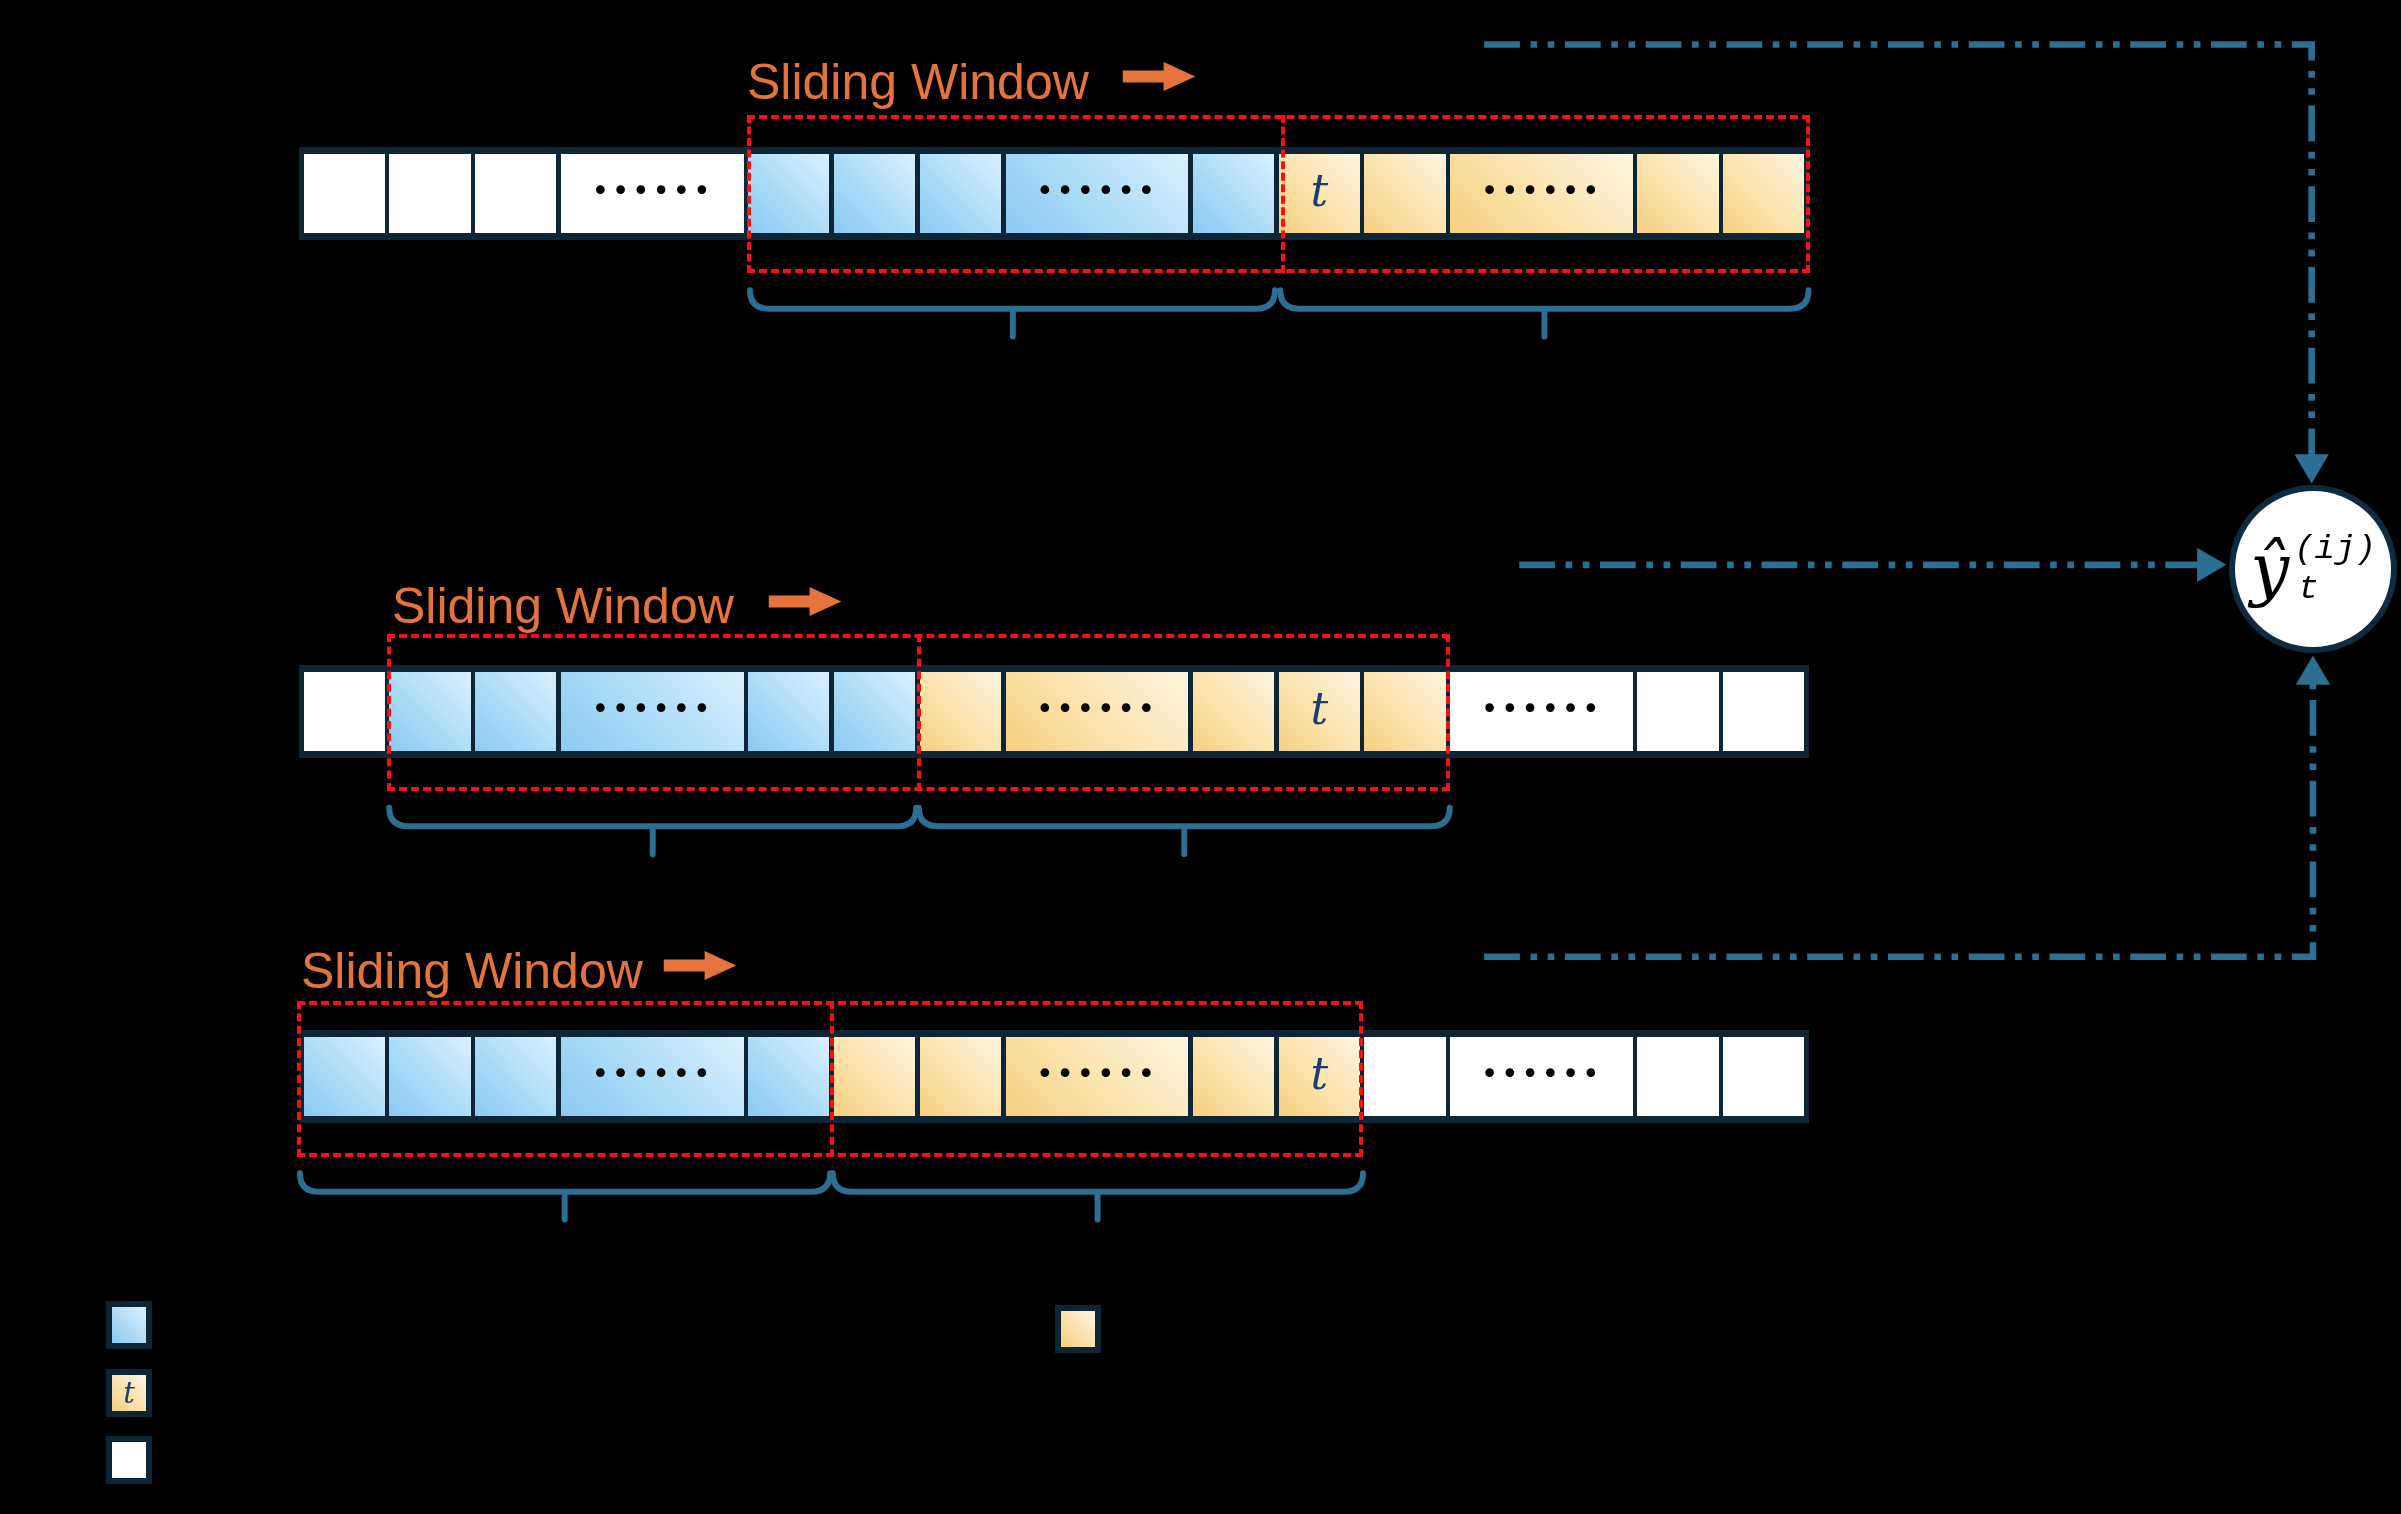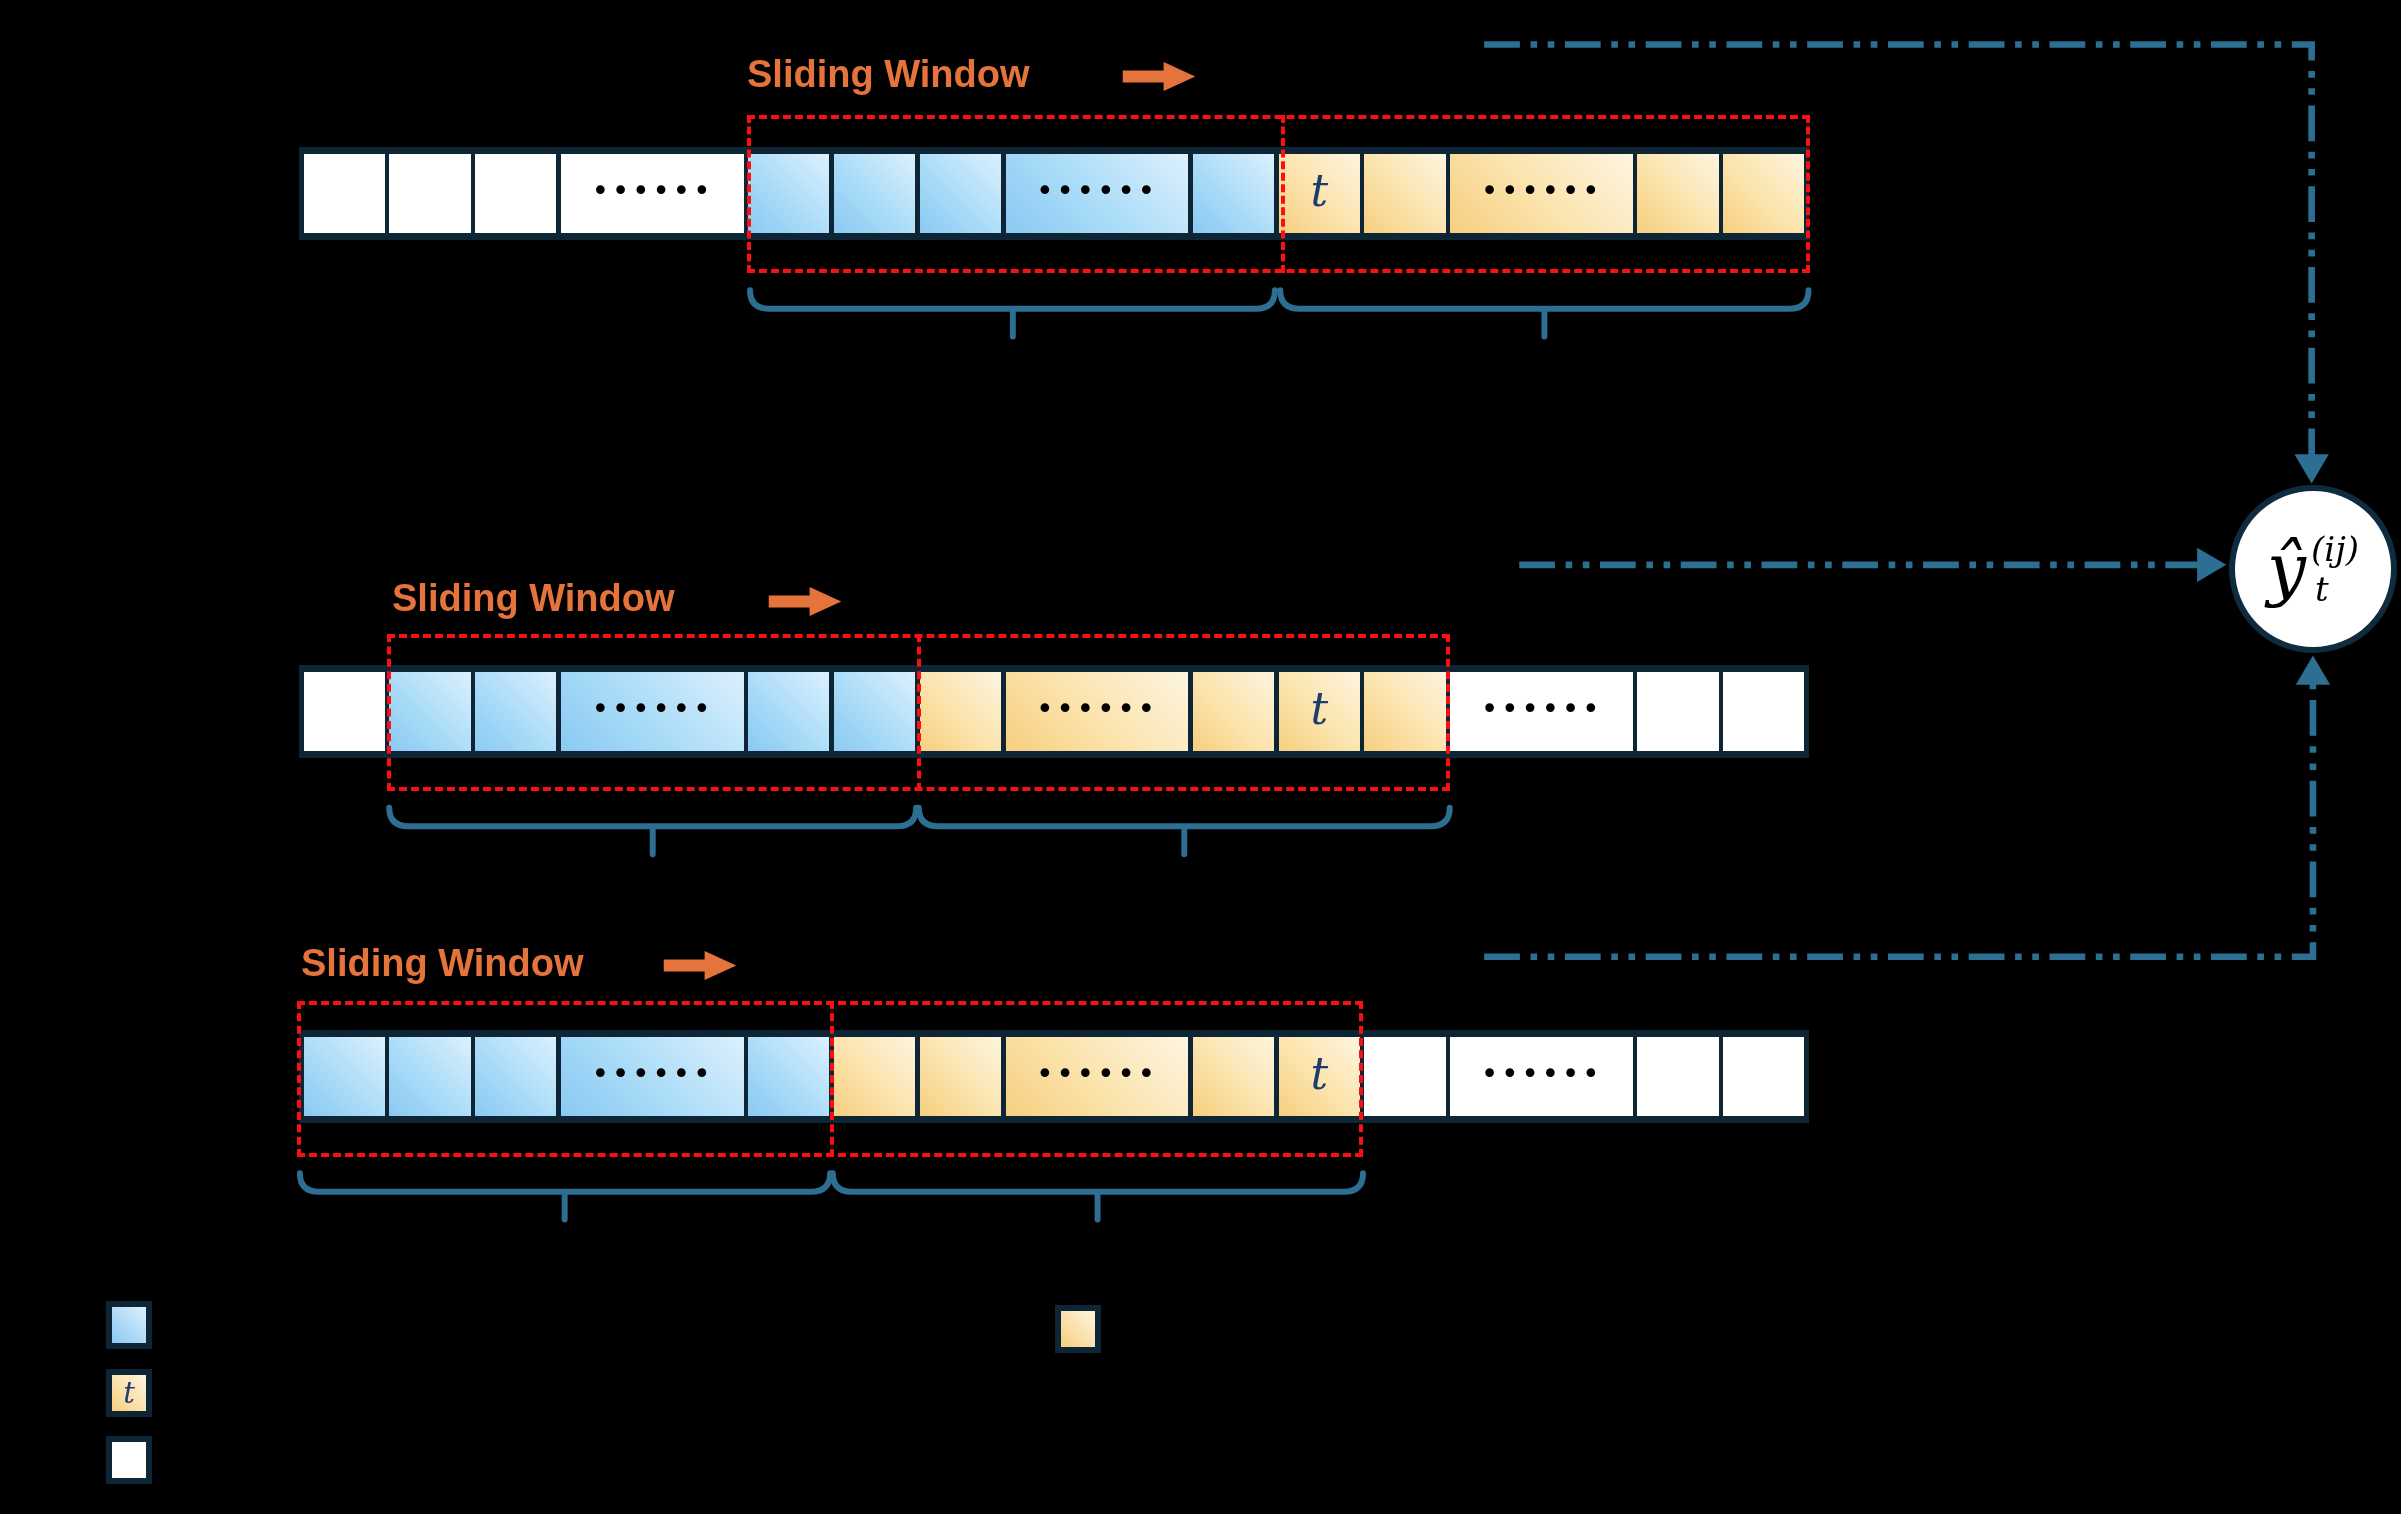--- a/index.html
+++ b/index.html
@@ -1,20 +1,20 @@
 <!DOCTYPE html>
 <html style="--background: #000000; --cell-border: #0d2535; --blue-light: #dcf0fd; --blue-mid: #aadcf8; --blue-deep: #8bc9f2; --yellow-light: #fdf5e0; --yellow-mid: #fbe3ab; --yellow-deep: #f7cf7f; --white: #ffffff; --red: #fa1010; --orange: #e5743c; --teal: #2d6e93; --navy-text: #1e3c6e; --circle-border: #0e2c3e; --black-text: #000000;font-size:10.6px"><head>
 <meta charset="utf-8">
 <style>
   html,body{margin:0;padding:0;background:#000;}
   #canvas{position:relative;width:2401px;height:1515px;background:var(--background,#000);
           font-family:"Liberation Sans",sans-serif;overflow:hidden;}
 
   
-  .sw-label{position:absolute;color:var(--orange);font-size:38px;font-weight:bold;
+  .sw-label{position:absolute;color:var(--orange);font-size:50px;font-weight:normal;
             letter-spacing:0px;white-space:nowrap;}
   .sw1{left:747px;top:53px;}
   .sw2{left:392px;top:577px;}
   .sw3{left:301px;top:942px;}
   .sw-arrow{position:absolute;width:74px;height:29px;}
   .ar1{left:1122px;top:62px;}
   .ar2{left:768px;top:587px;}
   .ar3{left:663px;top:951px;}
   .sw-arrow polygon{fill:var(--orange);}
 
@@ -46,21 +46,21 @@
   .conn{stroke:var(--teal);stroke-width:10;fill:none;stroke-dasharray:54 16 10 16 10 16;}
   .ahead{fill:var(--teal);stroke:none;}
 
   
   .circle-node{position:absolute;left:2229px;top:485px;width:168px;height:168px;border-radius:50%;
                background:var(--white);border:6.6px solid var(--circle-border);box-sizing:border-box;
                display:flex;align-items:center;justify-content:center;}
   .formula{display:flex;align-items:center;color:var(--black-text);
            font-family:"DejaVu Serif","Liberation Serif",serif;font-style:italic;}
   .yhat{font-size:69px;line-height:1;}
-  .stack{display:flex;flex-direction:column;align-items:flex-start;margin-left:5px;}
+  .stack{display:flex;flex-direction:column;align-items:flex-start;margin-left:5px;font-family:Liberation Mono, monospace;}
   .stack .sup{font-size:34px;line-height:1;}
   .stack .sub{font-size:34px;line-height:1;margin-top:6.6px;margin-left:4px;}
 
   
   .swatch{position:absolute;width:46px;height:48px;background:var(--cell-border);
           display:flex;align-items:center;justify-content:center;box-sizing:border-box;padding:6px;}
   .swatch .inner{width:100%;height:100%;display:flex;align-items:center;justify-content:center;}
   .swatch .inner.white{background:var(--white);}
   .swatch .inner.blue{background:linear-gradient(225deg,var(--blue-light),var(--blue-deep));}
   .swatch .inner.yellow{background:linear-gradient(225deg,var(--yellow-light),var(--yellow-deep));}

